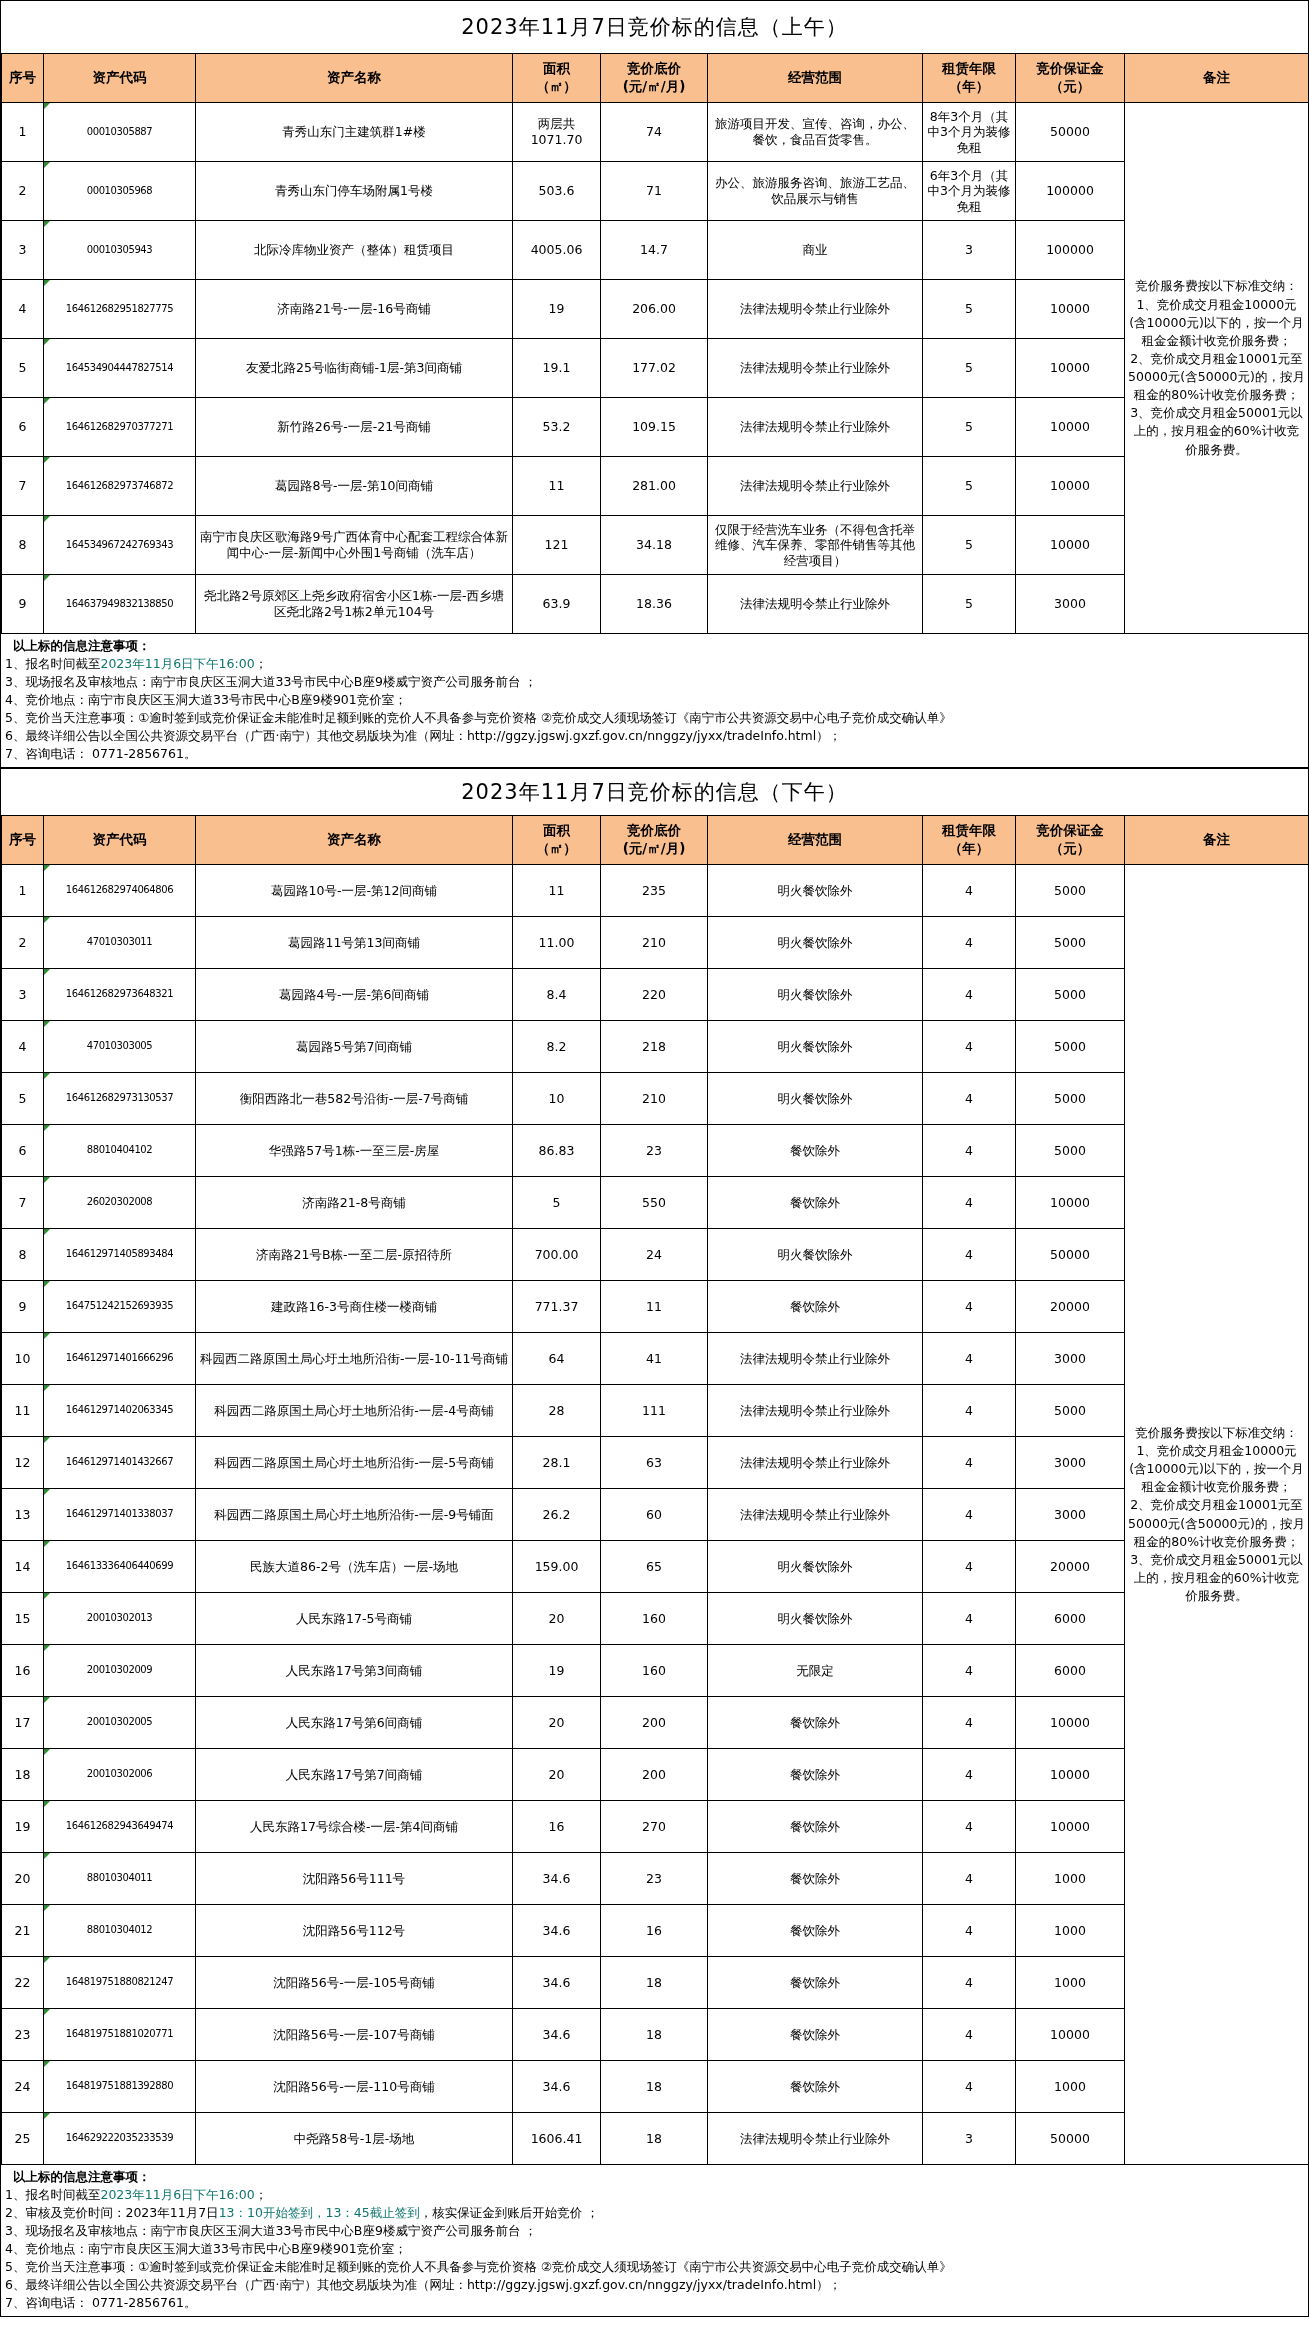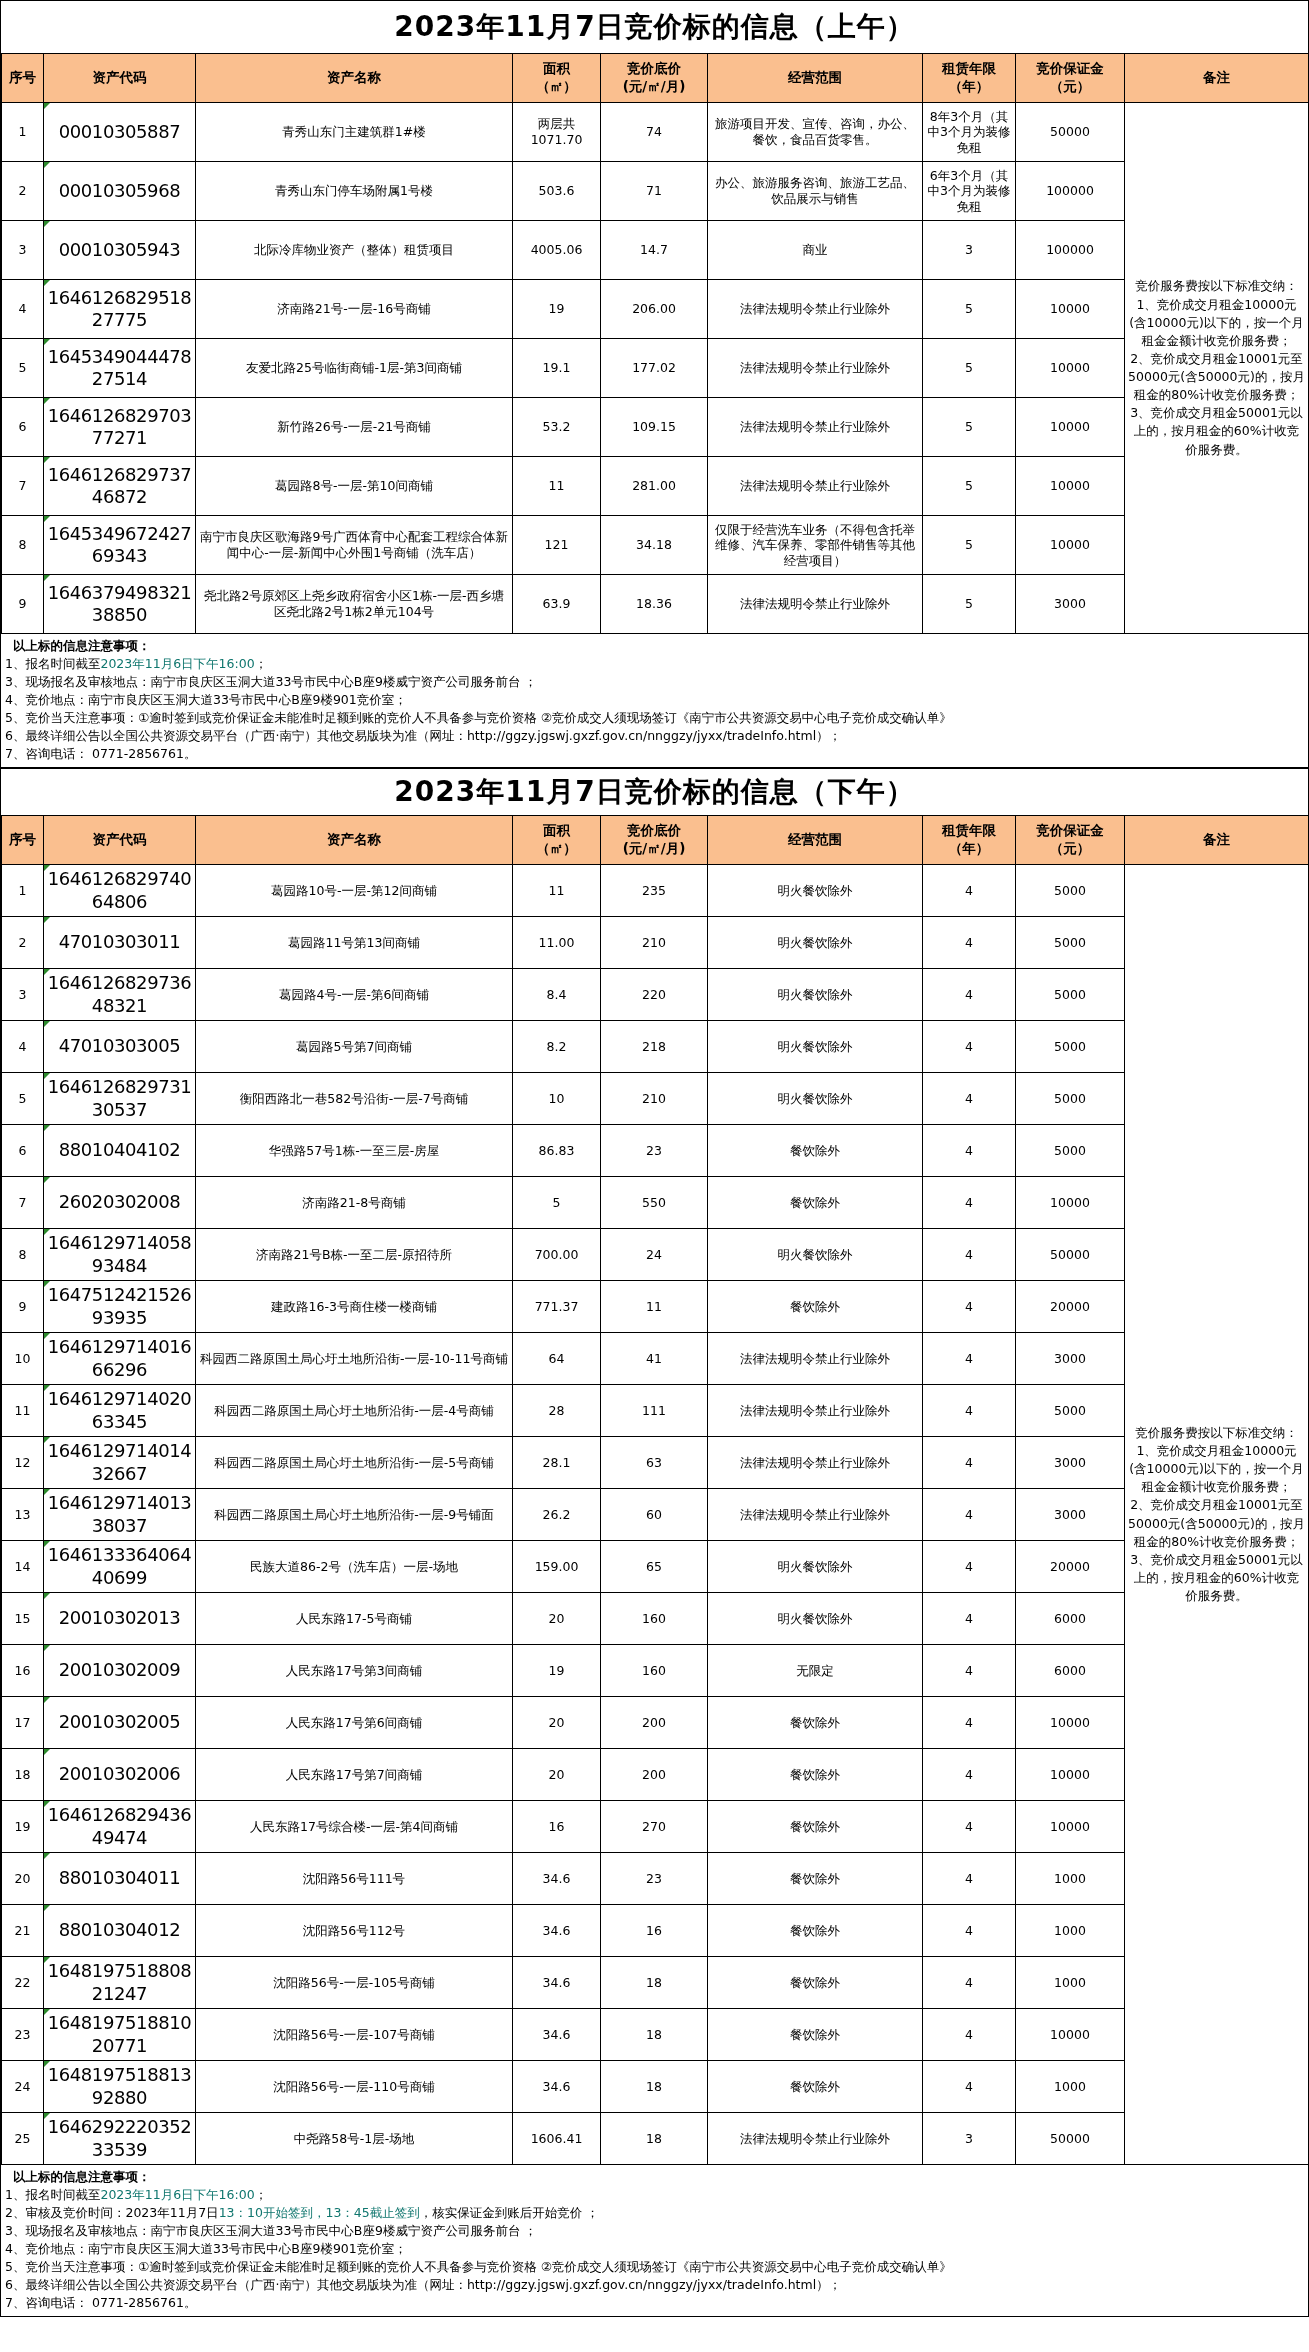--- a/index.html
+++ b/index.html
@@ -1,29 +1,29 @@
 <!DOCTYPE html>
 <html><head>
 <meta charset="utf-8">
 <style>
   html,body{margin:0;padding:0;background:#fff;}
   body{width:1309px;font-family:"DejaVu Sans","Liberation Sans",sans-serif;color:#000;}
   .sheet{width:1307px;border:1px solid #000;}
   .section-title{height:52px;display:flex;align-items:center;justify-content:center;
-    font-size:28px;font-weight:bold;letter-spacing:1px;}
+    font-size:21px;font-weight:normal;letter-spacing:1px;}
   .section-title.pm{height:46px;border-top:2px solid #000;}
   table{border-collapse:collapse;table-layout:fixed;width:1307px;}
   col.c0{width:42px}col.c1{width:152px}col.c2{width:317px}col.c3{width:88px}
   col.c4{width:107px}col.c5{width:215px}col.c6{width:93px}col.c7{width:109px}col.c8{width:184px}
   th,td{border:1px solid #000;padding:1px 2px;font-size:12.5px;text-align:center;
     vertical-align:middle;word-break:break-all;white-space:pre-line;line-height:1.25;}
   thead th{background:#FABF8F;font-weight:bold;font-size:13.5px;height:46px;line-height:1.3;}
   .am tbody tr{height:59px;}
   .pmtab tbody tr{height:52px;}
-  td.code{position:relative;font-size:18px;letter-spacing:-0.4px;}
+  td.code{position:relative;font-size:10px;letter-spacing:-0.4px;}
   td.code::before{content:"";position:absolute;top:0;left:0;width:0;height:0;
     border-top:6px solid #2e8b2e;border-right:6px solid transparent;}
   td.remark{text-align:center;vertical-align:middle;white-space:pre-line;
     font-size:12.5px;line-height:1.45;padding:2px 3px;}
   .notes{padding:3px 4px 4px 4px;font-size:12.5px;line-height:18px;}
   .notes .nt{font-weight:bold;margin-left:8px;}
   .red{color:#0f766e;}
 </style>
 </head>
 <body>

